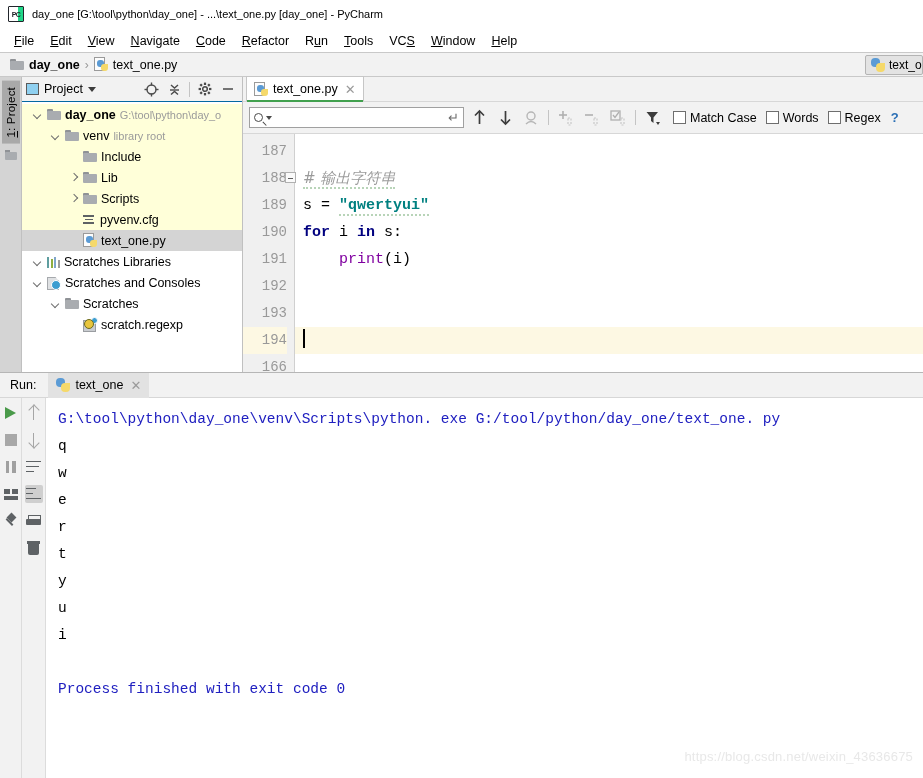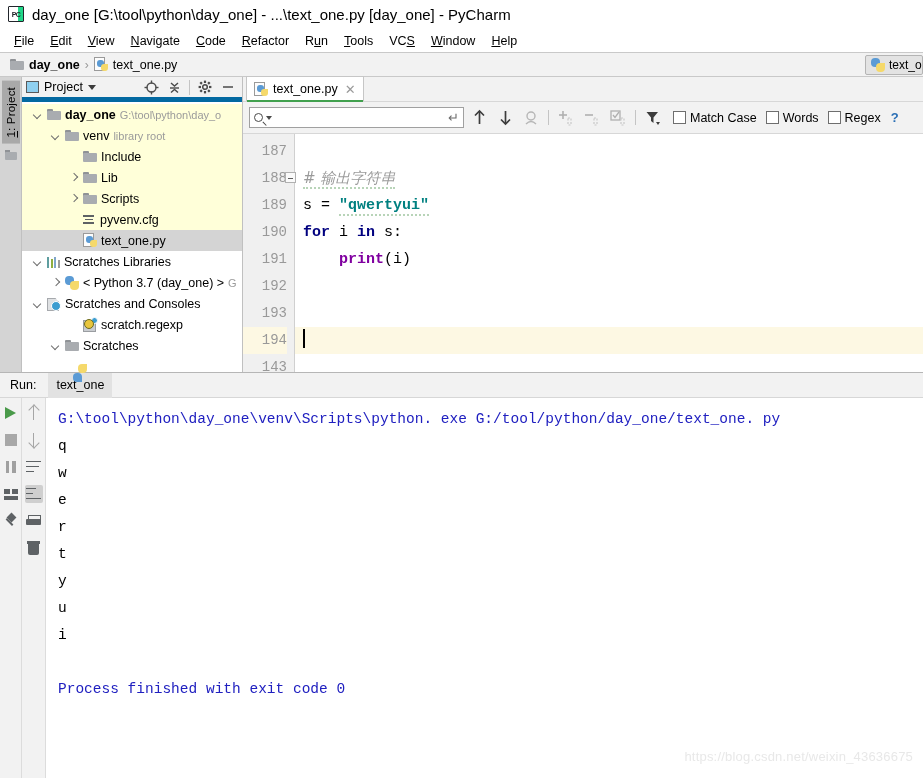--- a/index.html
+++ b/index.html
@@ -27,21 +27,21 @@
     display: flex; align-items: center; justify-content: center;
     font-size: 7px; font-weight: bold; color: #1c1f24;
     letter-spacing: -0.5px; margin-right: 8px;
     position: relative; overflow: hidden;
   }
   .pc-logo::after{
     content:""; position:absolute; right:0; top:0; bottom:0; width:5px;
     background:#21d789;
   }
   .pc-logo span{ position: relative; z-index:2; }
-  .title-text { font-size: 15px; color: #000; }
+  .title-text { font-size: 11px; color: #000; }
 
   
   .menubar {
     height: 24px; background: #ffffff;
     display: flex; align-items: center; padding-left: 6px;
     border-bottom: 1px solid #c9c9c9;
   }
   .menu-item {
     padding: 3px 8px; font-size: 12.5px; color: #000; cursor: default;
     white-space: nowrap;
@@ -179,21 +179,21 @@
   .vtab u { text-decoration: underline; }
 
   
   .project-panel {
     width: 221px; background: #ffffff;
     border-right: 1px solid #c0c0c0;
     display: flex; flex-direction: column;
   }
   .panel-head {
     height: 25px; background: #f2f2f2; display: flex; align-items: center;
-    padding: 0 4px; gap: 3px; border-bottom: 5px solid #0369a1;
+    padding: 0 4px; gap: 3px; border-bottom: 1px solid #0369a1;
   }
   .panel-title { font-size: 12.5px; margin-left: 2px; margin-right: 2px; }
   .blue-sq {
     width: 13px; height: 12px; background: #8fd0f0;
     border: 1px solid #5a5a5a;
   }
   .caret-dn {
     width: 0; height: 0; border-left: 4px solid transparent;
     border-right: 4px solid transparent; border-top: 5px solid #3c3c3c;
   }
@@ -268,21 +268,21 @@
   .gline.cur { background: #fdf8e3; }
   .code {
     flex: 1; padding-top: 4px; font-family: "Liberation Mono", monospace;
     font-size: 15px; position: relative; padding-left: 8px;
   }
   .cline { height: 27px; line-height: 27px; white-space: pre; }
   .cline.cur { background: #fdf8e3; margin-left:-8px; padding-left:8px;}
   .kw { color: #00007f; font-weight: bold; }
   .str { color: #008080; font-weight: bold; }
   .cmt { color: #9a9a9a; font-style: italic; }
-  .bi { color: #8000a0; font-weight: bold; }
+  .bi { color: #8000a0; }
   .pl { color: #000000; }
   .squig { border-bottom: 2px dotted #b8d4b8; }
   .fold {
     position: absolute; left: -28px; top: 7px; width: 11px; height: 11px;
     border: 1px solid #b0b0b0; background: #fafafa;
   }
   .fold::after {
     content:""; position:absolute; left:2px; top:4.5px; width:5px; height:1.4px; background:#5e5e5e;
   }
   .caret-bar {
@@ -292,21 +292,21 @@
   
   .run-panel { display: flex; flex-direction: column; height: 420px; background:#fff;}
   .run-head {
     height: 26px; background: #f2f2f2; display: flex; align-items: center;
     border-top: 1px solid #b6b6b6; border-bottom: 1px solid #d7d7d7;
     padding-left: 10px; gap: 0;
   }
   .run-label { font-size: 12.5px; margin-right: 12px; }
   .run-tab {
     height: 25px; display: flex; align-items: center; gap: 5px;
-    padding: 0 8px; background: #e2e2e2; font-size: 12.5px; flex-direction: column;
+    padding: 0 8px; background: #e2e2e2; font-size: 12.5px;
   }
   .run-body { flex: 1; display: flex; min-height:0; }
   .run-tools {
     width: 22px; background: #f2f2f2; display:flex; flex-direction:column;
     align-items:center; padding-top:6px; gap:9px; border-right:1px solid #dcdcdc;
   }
   .run-tools2 {
     width: 24px; background: #f2f2f2; display:flex; flex-direction:column;
     align-items:center; padding-top:6px; gap:9px; border-right:1px solid #dcdcdc;
   }
@@ -518,45 +518,38 @@
             <span class="arrow-down"></span>
             <span class="extlib-ic">
               <i></i>
               <i></i>
               <i></i>
               <i></i>
             </span>
             <span class="lbl">Scratches Libraries</span>
           </div>
           <div class="tnode">
-            <span style="width:24px;flex:none"></span>
-            <span class="arrow-right"></span>
-            <span class="py-ic"></span>
-            <span class="lbl">&lt; Python 3.7 (day_one) &gt;</span>
-            <span class="sub">G</span>
-          </div>
-          <div class="tnode">
             <span style="width:6px;flex:none"></span>
             <span class="arrow-down"></span>
             <span class="scratch-ic"></span>
             <span class="lbl">Scratches and Consoles</span>
+          </div>
+          <div class="tnode">
+            <span style="width:24px;flex:none"></span>
+            <span class="arrow-down"></span>
+            <span class="folder-ic"></span>
+            <span class="lbl">Scratches</span>
           </div>
           <div class="tnode">
             <span style="width:42px;flex:none"></span>
             <span style="width:11px;flex:none"></span>
             <span class="regexp-ic">
               <span class="regexp-dot"></span>
             </span>
             <span class="lbl">scratch.regexp</span>
-          </div>
-          <div class="tnode">
-            <span style="width:24px;flex:none"></span>
-            <span class="arrow-down"></span>
-            <span class="folder-ic"></span>
-            <span class="lbl">Scratches</span>
           </div>
         </div>
     </div>
 
     <div class="editor-area">
       <div class="tabbar">
         <div class="etab">
           <span class="pyfile-ic">
               <span class="page"></span>
               <span class="snake"></span>
@@ -637,21 +630,21 @@
       <div class="code-wrap">
         <div class="gutter" id="gutter">
             <div class="gline">187</div>
             <div class="gline">188</div>
             <div class="gline">189</div>
             <div class="gline">190</div>
             <div class="gline">191</div>
             <div class="gline">192</div>
             <div class="gline">193</div>
             <div class="gline cur">194</div>
-            <div class="gline">143</div>
+            <div class="gline">166</div>
           </div>
         <div class="code" id="codebody">
             <div class="cline" style="position: relative;"></div>
             <div class="cline" style="position: relative;"><span class="fold" style="left: -18px;"></span><span class="cmt squig chinese"># 输出字符串</span></div>
             <div class="cline" style="position: relative;"><span class="pl">s </span><span class="pl">= </span><span class="str squig">"qwertyui"</span></div>
             <div class="cline" style="position: relative;"><span class="kw">for</span><span class="pl"> i </span><span class="kw">in</span><span class="pl"> s:</span></div>
             <div class="cline" style="position: relative;"><span class="pl">    </span><span class="bi">print</span><span class="pl">(i)</span></div>
             <div class="cline" style="position: relative;"></div>
             <div class="cline" style="position: relative;"></div>
             <div class="cline cur" style="position: relative;"><span class="caret-bar"></span></div>

